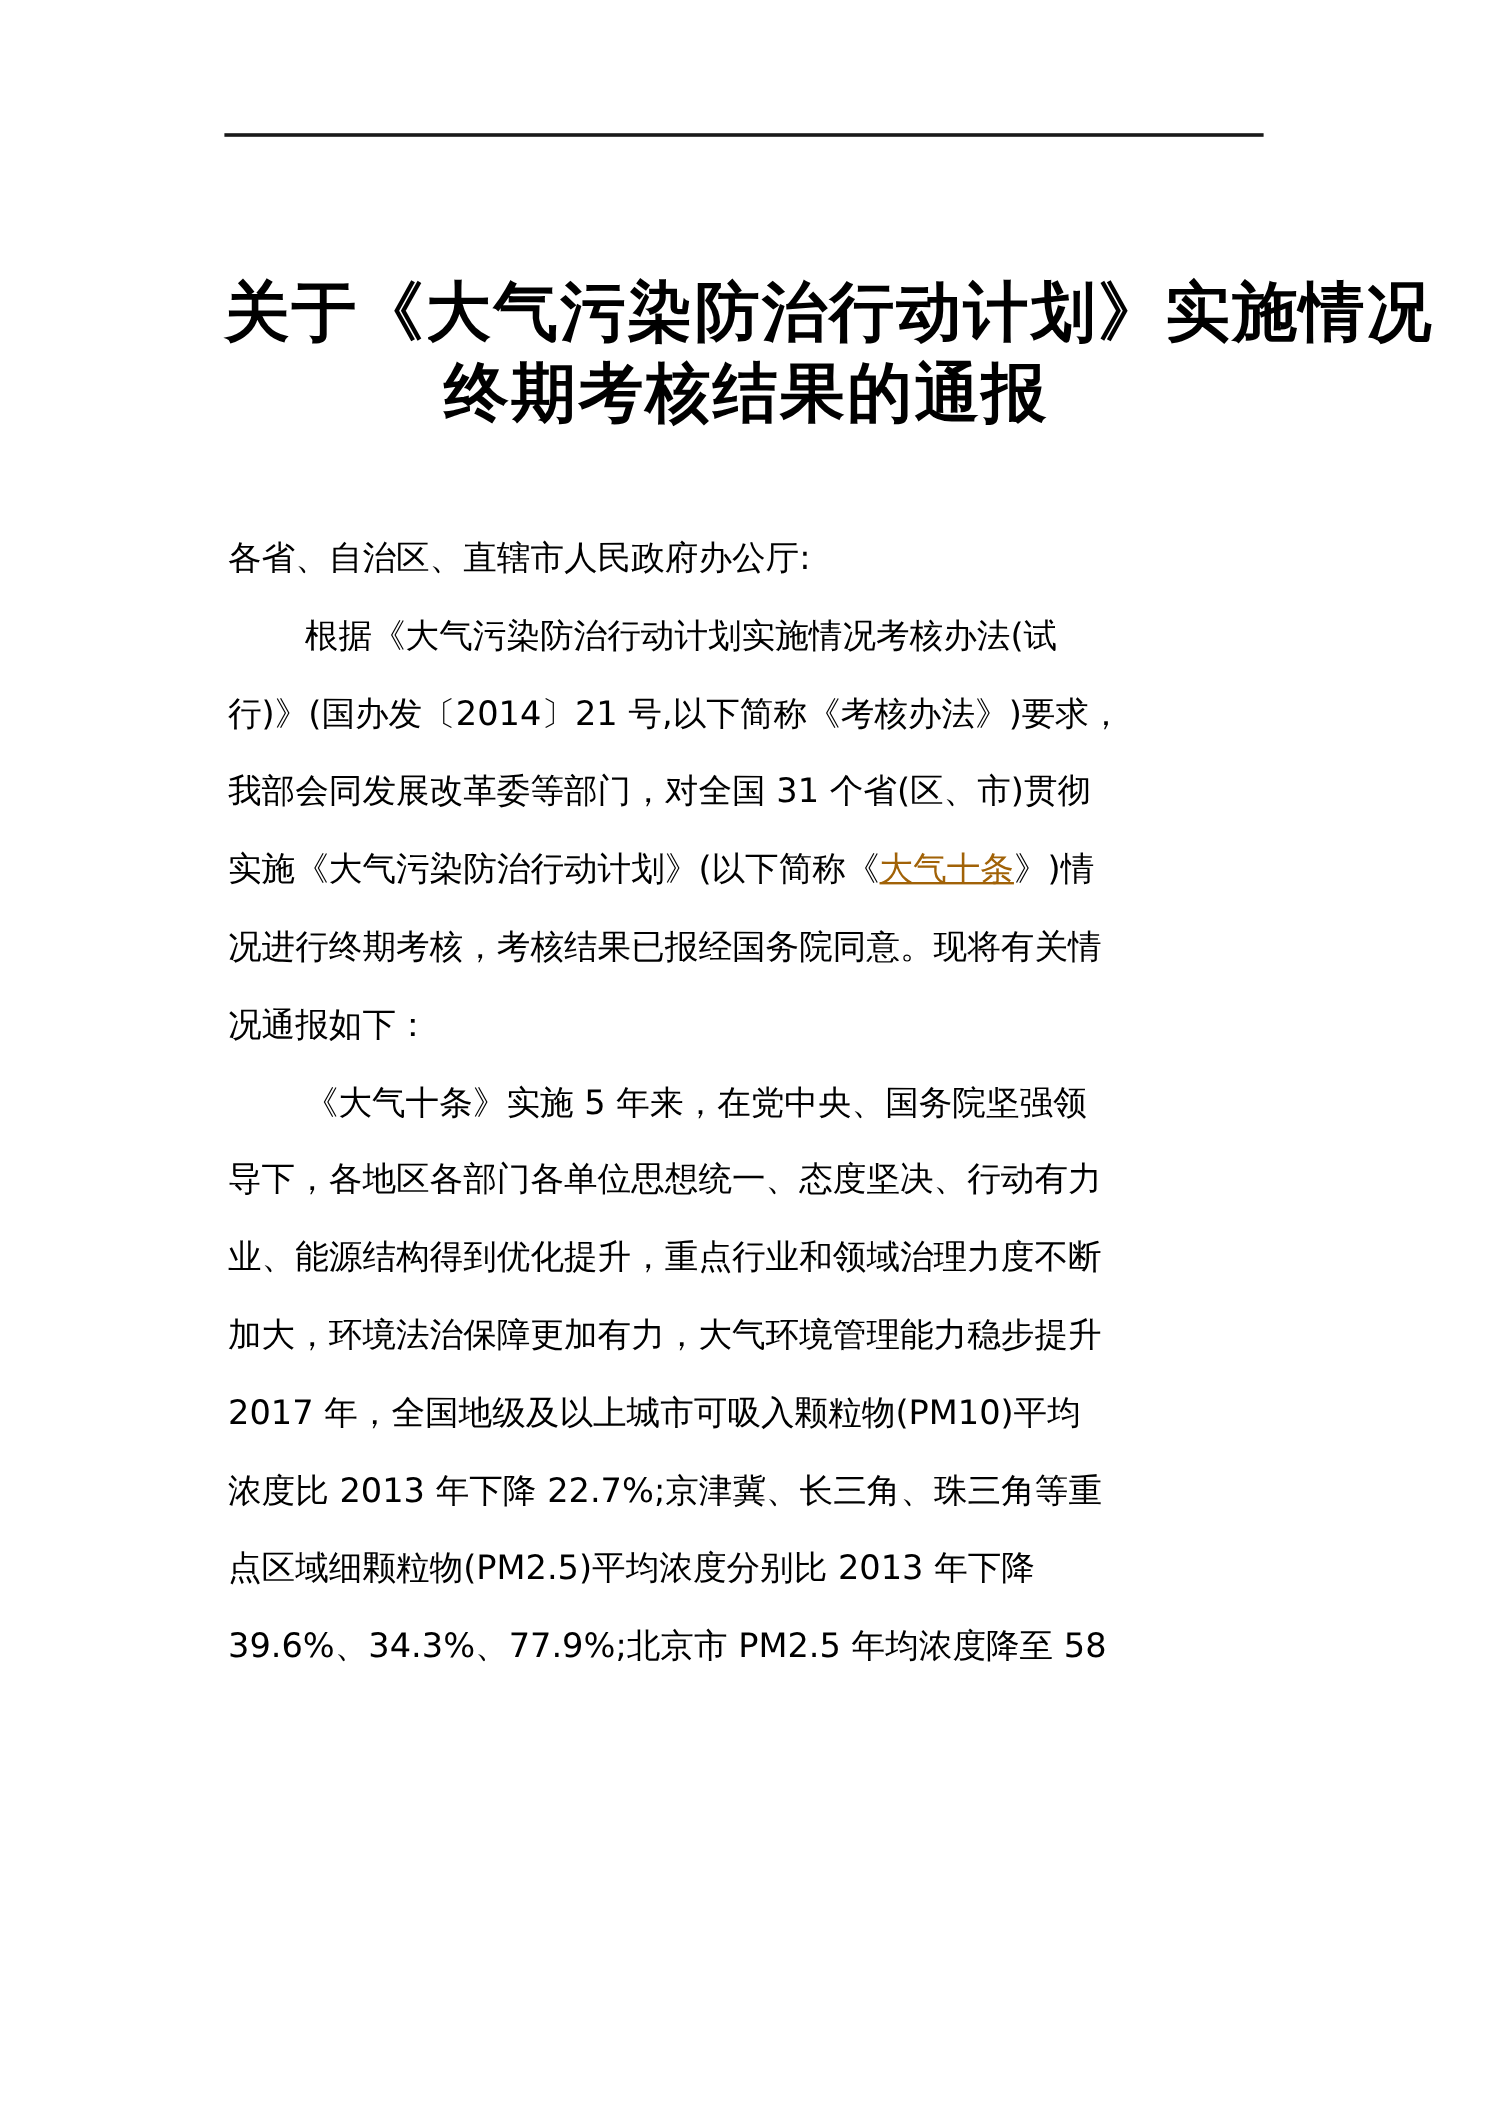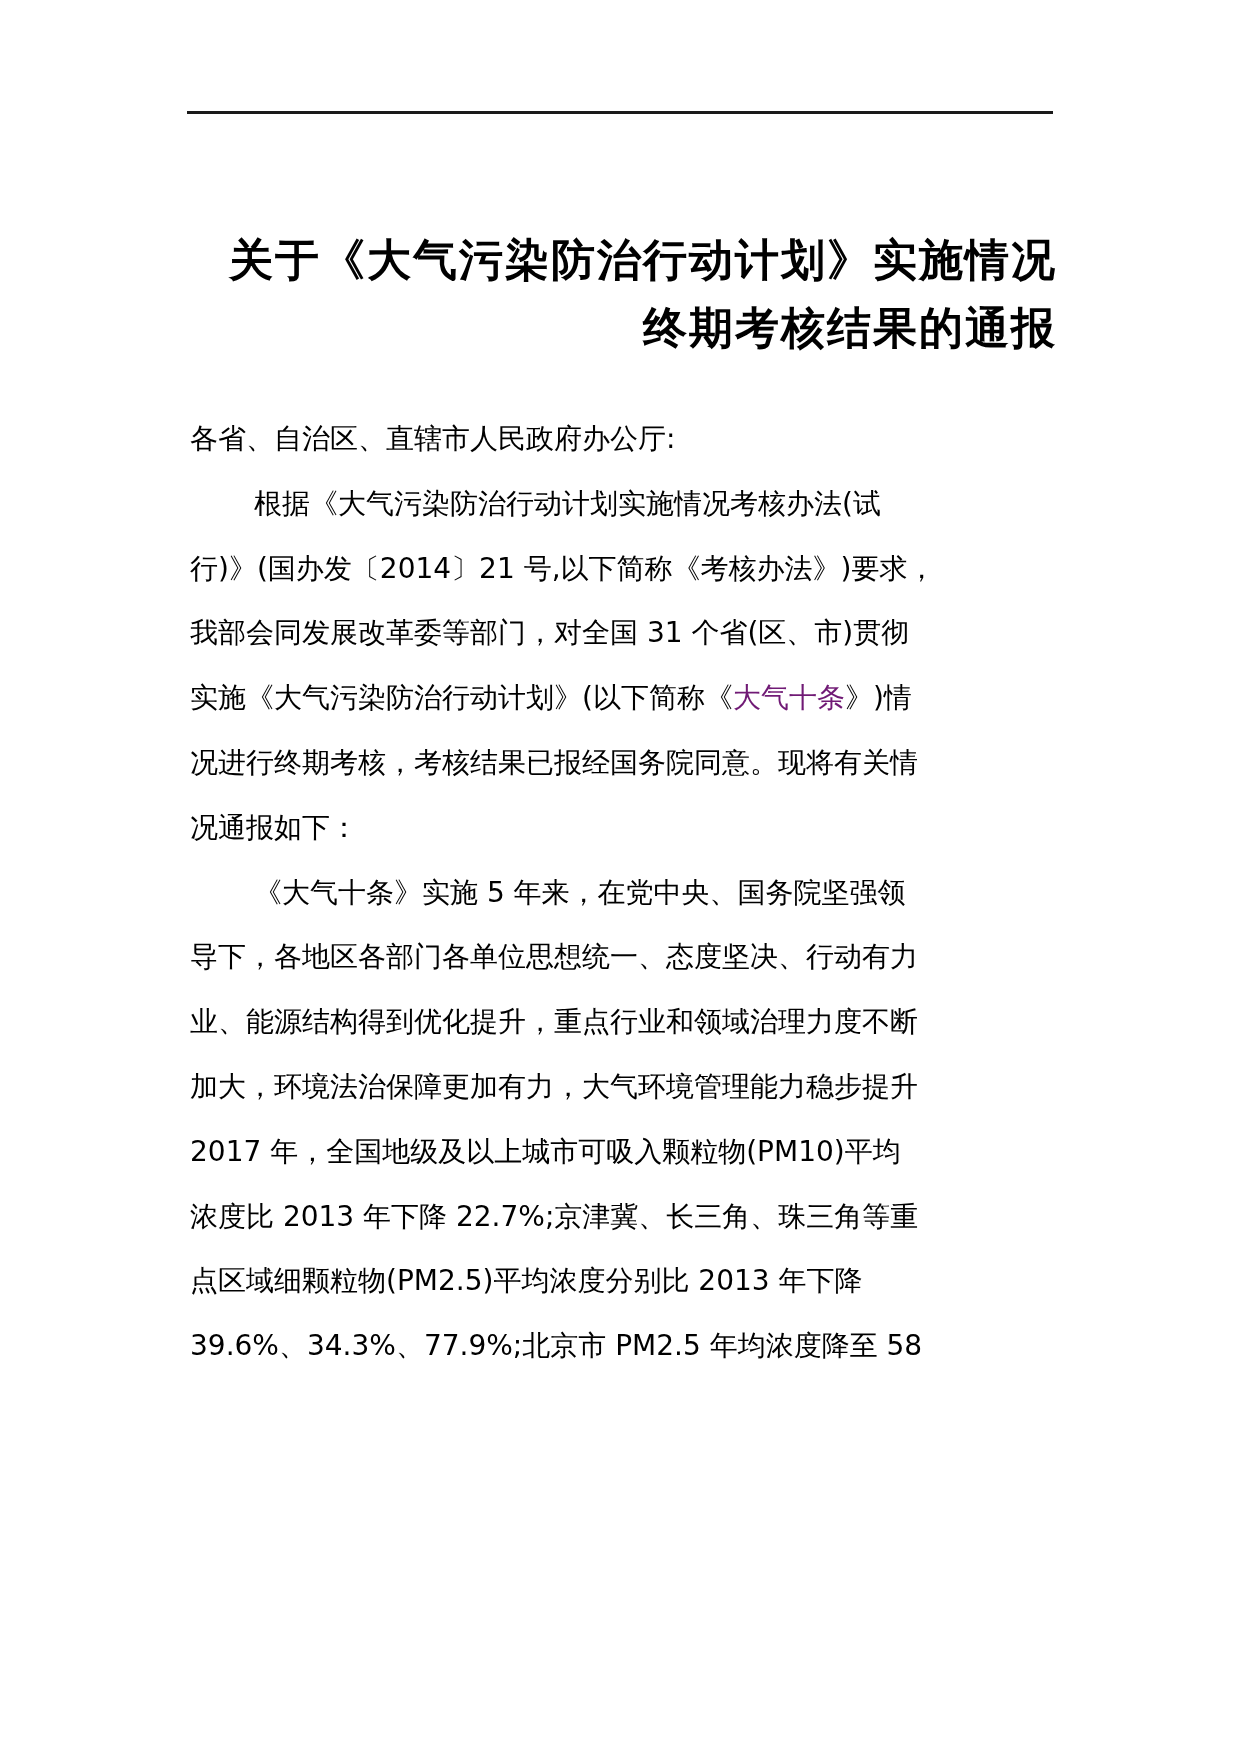--- a/index.html
+++ b/index.html
@@ -29,50 +29,51 @@
       width: 866px;
       height: 3px;
       background: #1a1a1a;
     }
     .title {
       position: absolute;
       left: 187px;
       top: 226px;
       width: 870px;
       margin: 0;
-      text-align: right;
+      text-align: center;
       font-weight: bold;
-      font-size: 44px;
+      font-size: 54px;
       line-height: 68px;
       letter-spacing: 2px;
       color: #000;
     }
     .title .line {
       display: block;
       white-space: nowrap;
     }
     .body-text {
       position: absolute;
       left: 190px;
-      top: 407px;
+      top: 433px;
       width: 870px;
       font-size: 28px;
       line-height: 64.8px;
       color: #000;
     }
     .body-text .ln {
       display: block;
       white-space: nowrap;
       height: 64.8px;
     }
     .body-text .indent {
       padding-left: 64px;
     }
     .link {
-      color: #701a75;
+      color: #a16207;
+      text-decoration: underline;
       cursor: pointer;
     }
   </style>
 </head>
 <body>
 
 <div class="page">
 
   <div class="header-rule"></div>
 

